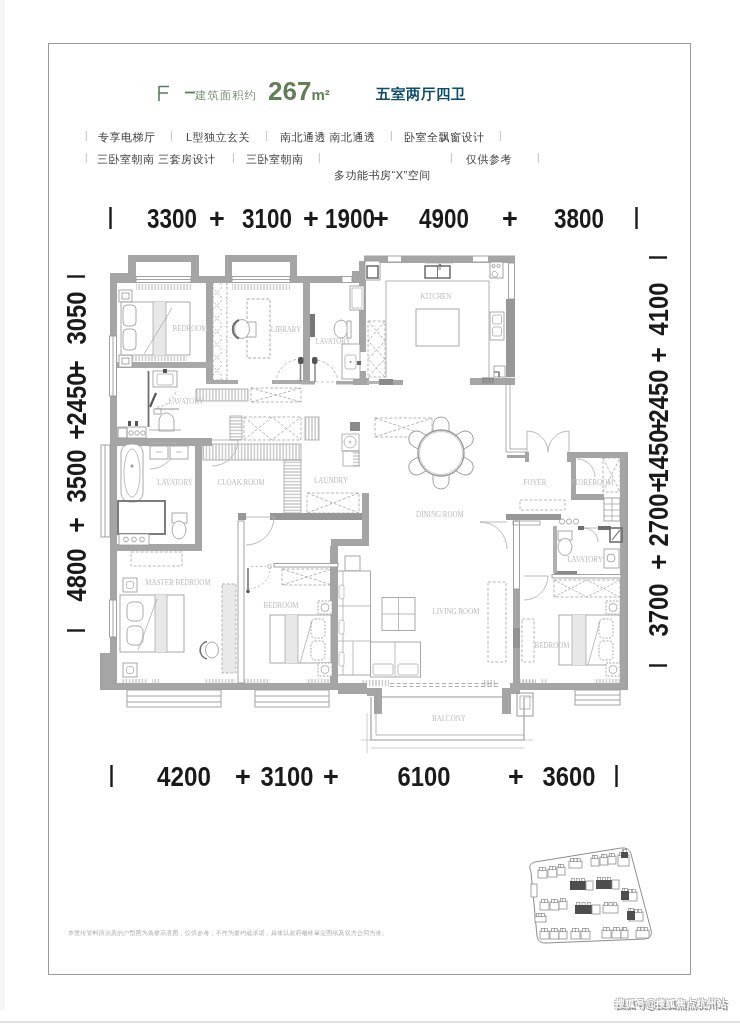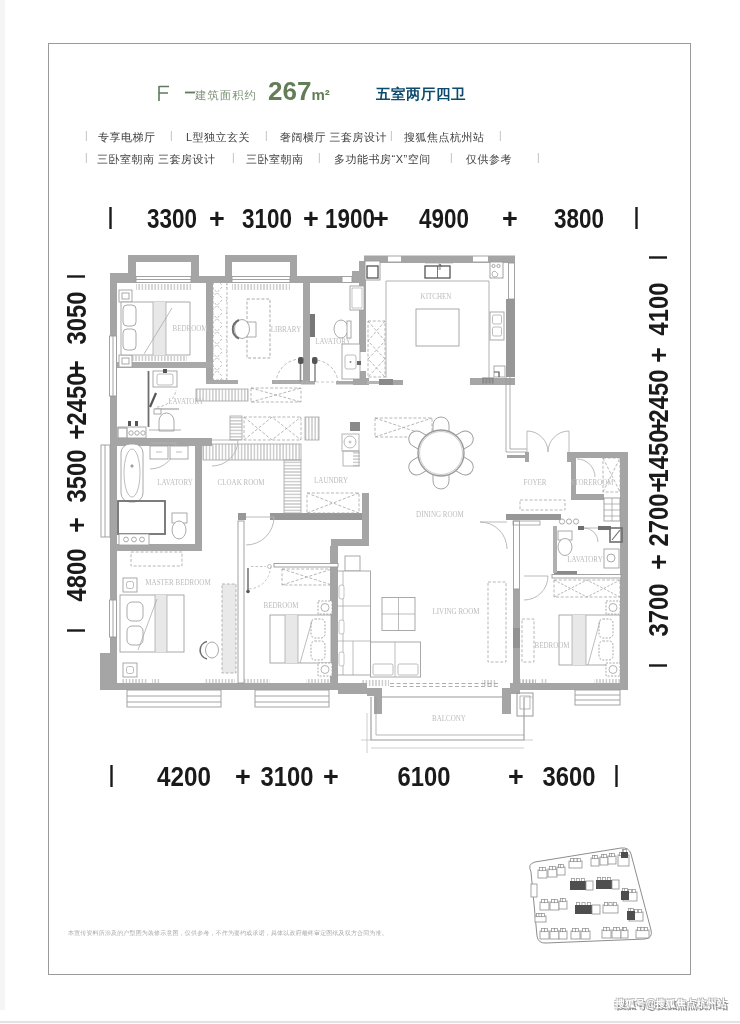--- a/index.html
+++ b/index.html
@@ -24,32 +24,32 @@
 <div class="abs" style="left:195px;top:88px;font-size:11.3px;letter-spacing:1.1px;color:#7b8f76;font-weight:normal;">建筑面积约</div>
 <div class="abs" style="left:268px;top:76px;font-size:26px;font-weight:bold;color:#637e57;letter-spacing:0;">267<span style="font-size:15px;">m²</span></div>
 <div class="abs" style="left:340px;top:85px;font-size:14.5px;letter-spacing:0.5px;color:#0c4a6e;font-weight:bold;margin-left:36px;">五室两厅四卫</div>
 
 <div class="abs feat" style="top:130px;left:0;">
   <span class="abs sep" style="left:85px;">|</span>
   <span class="abs" style="left:98px;text-align:center;">专享电梯厅</span>
   <span class="abs sep" style="left:170px;">|</span>
   <span class="abs" style="left:186px;">L型独立玄关</span>
   <span class="abs sep" style="left:265px;">|</span>
-  <span class="abs" style="left:280px;">奢阔横厅 三套房设计</span>
+  <span class="abs" style="left:280px;">南北通透 南北通透</span>
   <span class="abs sep" style="left:390px;">|</span>
-  <span class="abs" style="left:404px;">搜狐焦点杭州站</span>
+  <span class="abs" style="left:404px;">卧室全飘窗设计</span>
   <span class="abs sep" style="left:499px;">|</span>
 </div>
 <div class="abs feat" style="top:152px;left:0;">
   <span class="abs sep" style="left:85px;">|</span>
   <span class="abs" style="left:97px;text-align:center;">三卧室朝南 三套房设计</span>
   <span class="abs sep" style="left:232px;">|</span>
   <span class="abs" style="left:246px;">三卧室朝南</span>
   <span class="abs sep" style="left:318px;">|</span>
-  <span class="abs" style="left:334px;">多功能书房“X”空间</span>
+  <span class="abs" style="left:334px;margin-top:16px;">多功能书房“X”空间</span>
   <span class="abs sep" style="left:450px;">|</span>
   <span class="abs" style="left:466px;">仅供参考</span>
   <span class="abs sep" style="left:537px;">|</span>
 </div>
 
 <svg id="plan" class="abs" style="left:0;top:0" width="740" height="1024" viewBox="0 0 740 1024">
 <defs>
 <pattern id="ladv" width="3.2" height="8" patternUnits="userSpaceOnUse">
   <path d="M1.6 0V8" stroke="#a9a9a9" stroke-width="0.9" fill="none"></path>
 </pattern>

